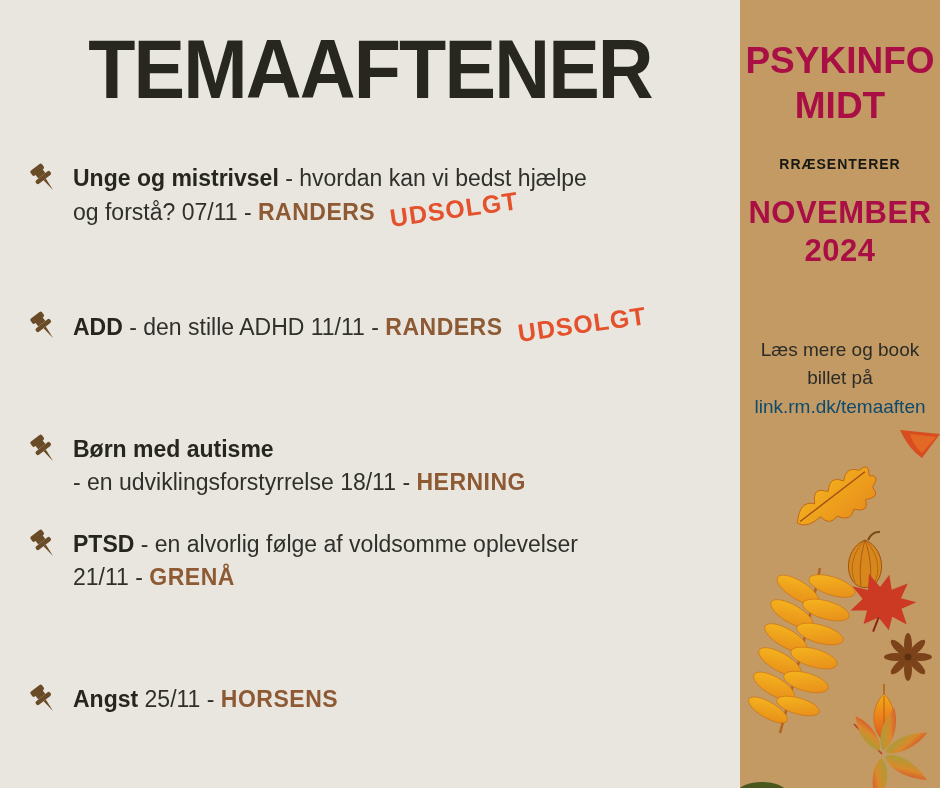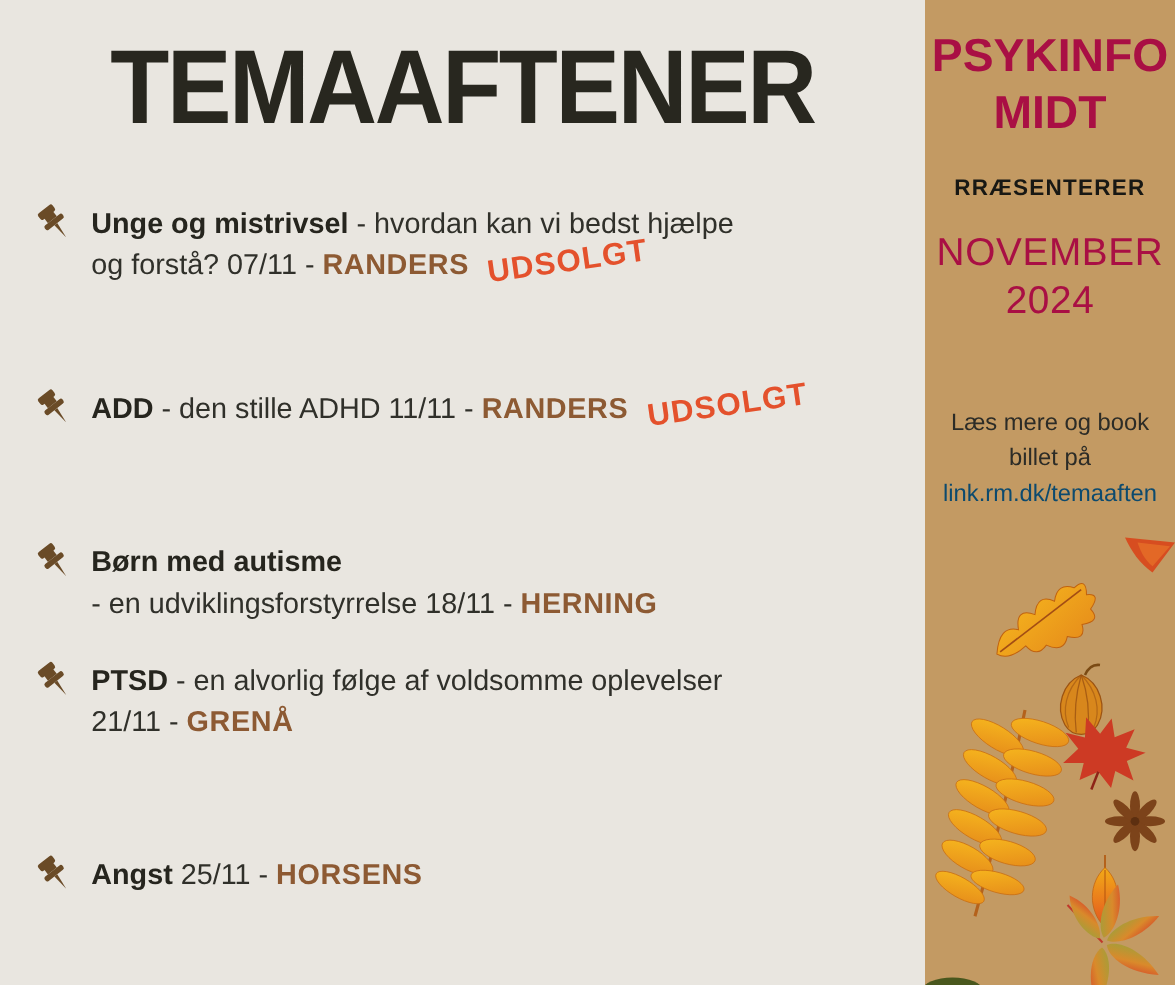--- a/index.html
+++ b/index.html
@@ -36,29 +36,29 @@
   #event-3 { top:417px; }
   #event-4 { top:512px; }
   #event-5 { top:667px; }
   
   .sidebar {
     position:absolute; right:0; top:0; width:200px; height:788px;
     background:#c39a63; text-align:center; overflow:hidden;
   }
   .brand {
     padding-top:22px; font-size:37px; line-height:45px;
-    font-weight:800; color:#a90f44; letter-spacing:0;
+    font-weight:800; color:#a90f44; letter-spacing:0;margin-top:16px;
   }
   .presents {
-    margin-top:28px; font-size:18px; font-weight:600;
+    margin-top:28px; font-size:14px; font-weight:600;
     color:#181814; letter-spacing:1px;
   }
   .month {
     margin-top:22px; font-size:31px; line-height:38px;
-    font-weight:400; color:#a90f44; letter-spacing:.5px;
+    font-weight:700; color:#a90f44; letter-spacing:.5px;
   }
   .cta { margin-top:66px; font-size:19px; line-height:28px; color:#2c2c27; }
   .cta-link { color:#0c4a6e; font-size:19px; margin-top:1px; cursor:pointer; }
   .leaves { position:absolute; left:0; top:428px; width:200px; height:360px; }
 </style>
 </head>
 <body>
 
 <div class="poster">
 

